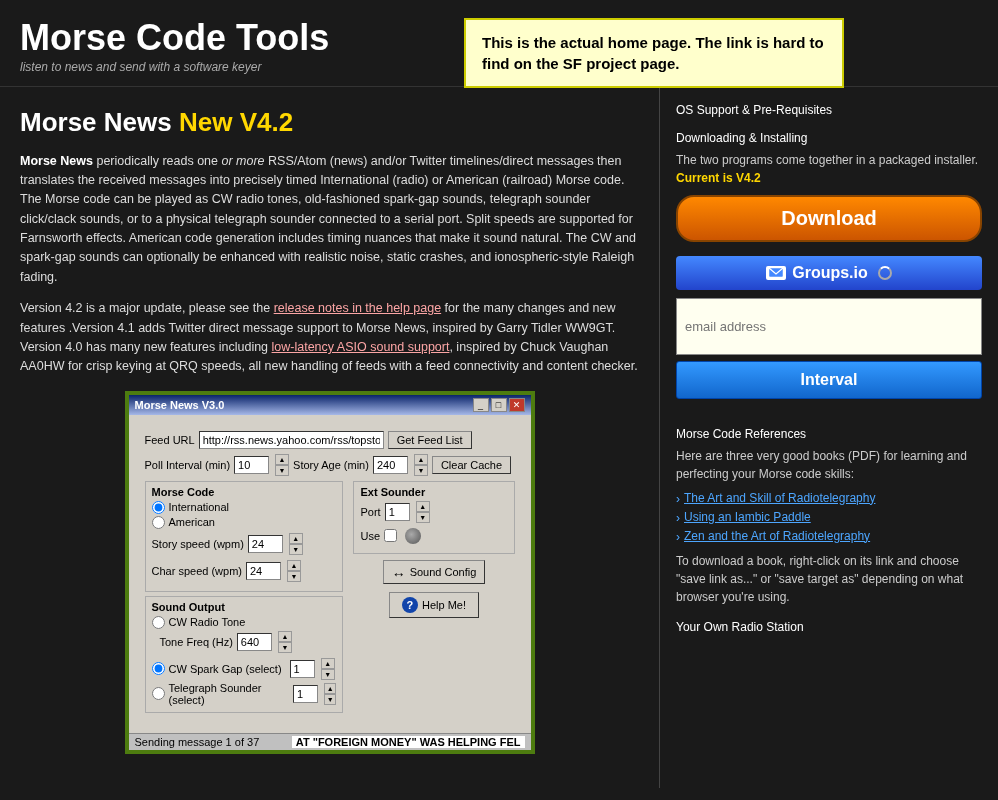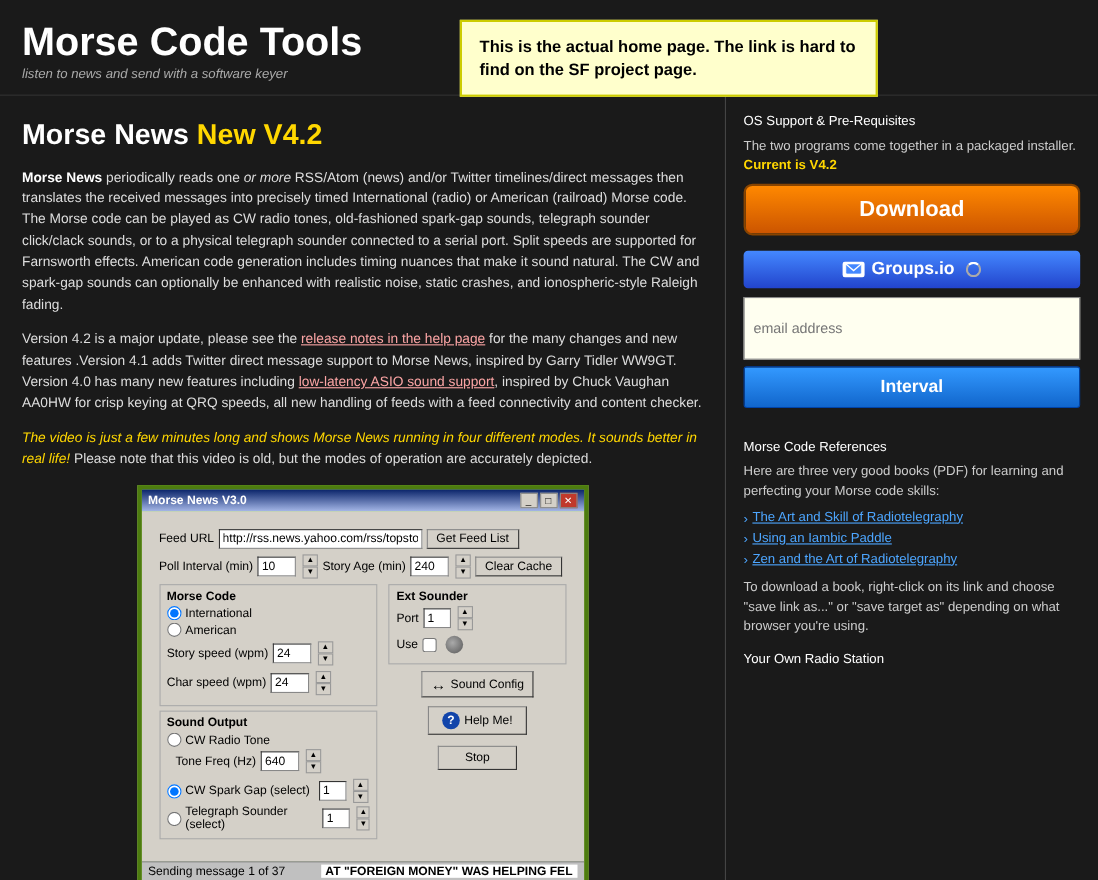--- a/index.html
+++ b/index.html
@@ -24,21 +24,21 @@
     }
     #header .subtitle {
       font-size: 12px;
       color: #aaaaaa;
       font-style: italic;
       margin-top: 2px;
     }
     .callout-box {
       position: absolute;
       top: 18px;
-      left: 418px;
+      left: 464px;
       background: #ffffcc;
       border: 2px solid #cccc00;
       padding: 12px 16px;
       width: 380px;
       color: #000;
       font-size: 15px;
       font-weight: bold;
       line-height: 1.4;
     }
     .main-layout {
@@ -207,21 +207,21 @@
       font-weight: bold;
     }
     .download-btn {
       display: block;
       background: linear-gradient(to bottom, #ff8800, #cc5500);
       color: #fff;
       font-size: 20px;
       font-weight: bold;
       text-align: center;
       padding: 10px 0;
-      border-radius: 8px;
+      border-radius: 18px;
       border: 2px solid #884400;
       cursor: pointer;
       margin: 8px 0 14px 0;
       width: 100%;
     }
     .groups-btn {
       display: flex;
       align-items: center;
       justify-content: center;
       background: linear-gradient(to bottom, #4488ff, #2244cc);
@@ -344,24 +344,20 @@
       sounds can optionally be enhanced with realistic noise, static crashes, and ionospheric-style Raleigh fading.
     </p>
 
     <p class="description-text">
       Version 4.2 is a major update, please see the <span class="link-blue">release notes in the help page</span>
       for the many changes and new features .Version 4.1 adds Twitter direct message support to Morse News, inspired by Garry Tidler WW9GT.
       Version 4.0 has many new features including <span class="link-blue">low-latency ASIO sound support</span>,
       inspired by Chuck Vaughan AA0HW for crisp keying at QRQ speeds, all new handling of feeds with a feed connectivity and content checker.
     </p>
 
-    <p class="description-text">
-      <span class="highlight-text">The video is just a few minutes long and shows Morse News running in four different modes. It sounds better in real life!</span>
-      Please note that this video is old, but the modes of operation are accurately depicted.
-    </p>
 
     <div class="screenshot-container">
       <div class="app-screenshot">
 
         <div class="app-titlebar">
           <span class="title-text">Morse News V3.0</span>
           <div class="win-buttons">
             <div class="win-btn">_</div>
             <div class="win-btn">□</div>
             <div class="win-btn close">✕</div>
@@ -479,39 +475,37 @@
                   <span style="font-size:14px">↔</span>
                   <span>Sound Config</span>
                 </div>
               </div>
               <div style="margin-top:8px;text-align:center;">
                 <div style="background:#d4d0c8;border:1px outset #888;padding:4px 12px;cursor:pointer;display:inline-flex;align-items:center;gap:4px;font-size:11px;">
                   <span style="background:#1144aa;color:#fff;border-radius:50%;width:16px;height:16px;display:inline-flex;align-items:center;justify-content:center;font-weight:bold;font-size:11px;">?</span>
                   <span>Help Me!</span>
                 </div>
               </div>
-              <div style="margin-top:10px;text-align:center;">
-                <button class="app-btn" style="padding:4px 24px;">Stop</button>
-              </div>
             </div>
           </div>
         </div>
 
         <div class="app-statusbar">
           <span>Sending message 1 of 37</span>
           <span style="color:#000;font-weight:bold;background:#fff;padding:0 4px;">AT "FOREIGN MONEY" WAS HELPING FEL</span>
         </div>
       </div>
     </div>
 
   </div>
 
   <div class="right-col">
     <div class="section-header">OS Support &amp; Pre-Requisites</div>
 
+    <div class="section-header">Downloading &amp; Installing</div>
     <p class="section-text">
       The two programs come together in a packaged installer. <span class="current-badge">Current is V4.2</span>
     </p>
     <button class="download-btn">Download</button>
 
     <div class="groups-btn">
       <div class="groups-icon">
         <svg width="16" height="12" viewBox="0 0 16 12">
             <rect x="1" y="1" width="14" height="9" rx="1" fill="#4488ff" stroke="#fff" stroke-width="0.5"></rect>
             <polyline points="1,1 8,7 15,1" stroke="#fff" stroke-width="1.2" fill="none"></polyline>

